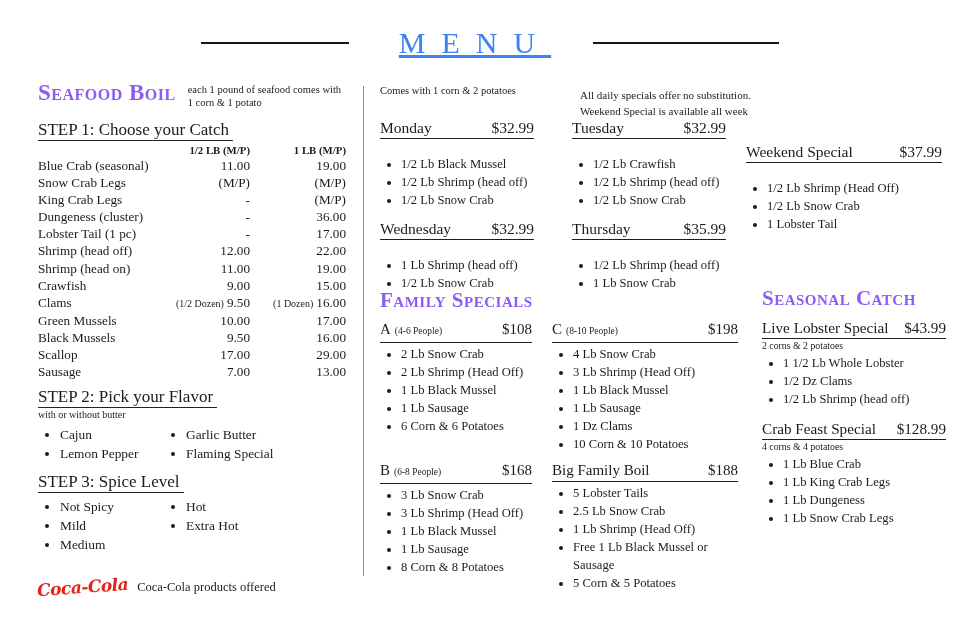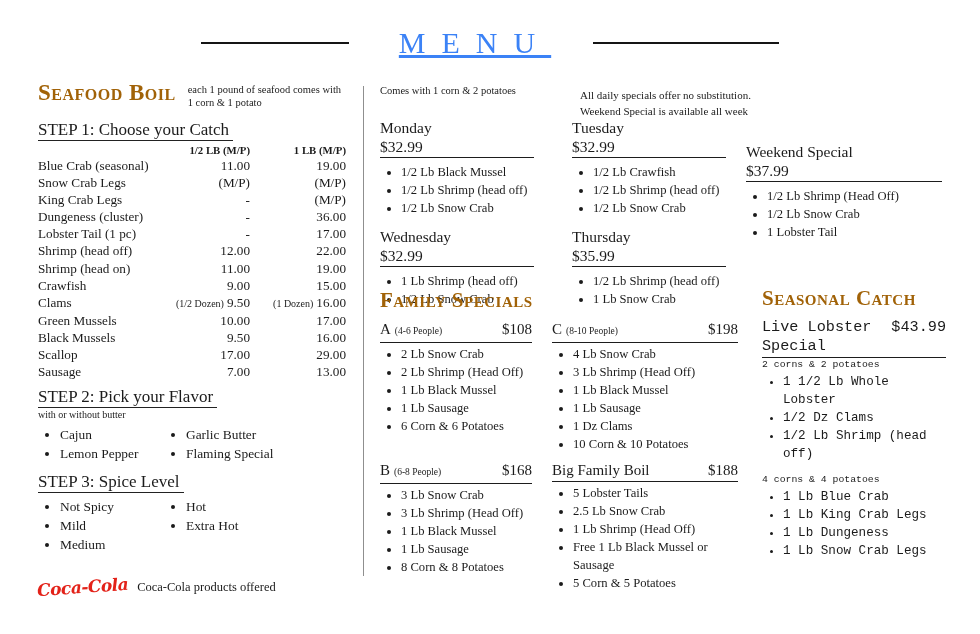--- a/index.html
+++ b/index.html
@@ -14,21 +14,21 @@
     display:flex; align-items:center; justify-content:center; gap:42px; }
   .rule { height:2px; background:#151515; }
   .rule-left { width:148px; }
   .rule-right { width:186px; }
   .menu-title { font-size:30px; letter-spacing:16px; padding-left:8px; font-weight:400; color:#3b82f6;text-decoration:underline; }
 
   
   .divider-v { position:absolute; left:363px; top:86px; width:1px; height:490px; background:#8f8f8f; }
 
   
-  .sc-head { font-variant:small-caps; font-weight:700; letter-spacing:0.5px; color:#a16207; }
+  .sc-head { font-variant:small-caps; font-weight:700; letter-spacing:0.5px; color:#8b5cf6; }
   .h-big { font-size:23px; line-height:26px; }
   .h-mid { font-size:21px; line-height:24px; }
 
   
   .seafood { position:absolute; left:38px; top:80px; width:320px; }
   .sb-title-row { display:flex; gap:12px; align-items:flex-start; }
   .sb-note { font-size:10.5px; line-height:13px; padding-top:3px; width:158px; }
   .step-title { display:inline-block; font-size:17px; line-height:20px; border-bottom:1.5px solid #222; padding-right:4px; margin-top:11px; }
   .catch-table { margin-top:2px; width:308px; }
   .t-row { display:grid; grid-template-columns:132px 80px 96px; line-height:17.1px; font-size:13.2px; }
@@ -42,39 +42,39 @@
   .two-col ul { list-style:disc; padding-left:22px; width:112px; }
   .two-col ul.wide { width:150px; }
   .two-col li { font-size:13.4px; line-height:18.6px; }
 
   
   .daily { position:absolute; left:380px; top:84px; width:562px; }
   .daily-sub { font-size:10.5px; line-height:13px; }
   .daily-note { position:absolute; left:200px; top:4px; width:190px; font-size:11px; line-height:15.5px;font-family:Liberation Serif, serif; }
   .day-grid { display:grid; grid-template-columns:154px 154px; column-gap:38px; row-gap:10px; align-items:start; margin-top:21px; }
   .day-header { display:flex; justify-content:space-between; align-items:baseline;
-    border-bottom:1.5px solid #1d1d1d; padding-bottom:1px; font-size:15.5px; line-height:19px; margin-bottom:5px;flex-direction:column; }
+    border-bottom:1.5px solid #1d1d1d; padding-bottom:1px; font-size:15.5px; line-height:19px; margin-bottom:16px; }
   .bullets { list-style:disc; padding-left:21px; margin-top:2px; }
   .bullets li { font-size:12.6px; line-height:18px; }
 
   
   .weekend { position:absolute; left:746px; top:142px; width:196px; }
 
   
   .family { position:absolute; left:380px; top:288px; width:380px; }
   .pkg-grid { display:grid; grid-template-columns:152px 186px; column-gap:20px; row-gap:8px; align-items:start; margin-top:8px; }
   .pkg-header { display:flex; align-items:baseline; gap:4px;
     border-bottom:1.5px solid #1d1d1d; padding-bottom:1px; font-size:15px; line-height:19px; margin-bottom:2px; }
   .pkg-size { font-size:9.5px; }
   .pkg-price { margin-left:auto; }
   .fam-li { font-size:12.6px; line-height:17.5px; }
 
   
   .seasonal { position:absolute; left:762px; top:286px; width:184px; }
-  .sp-block { margin-top:8px;font-family:Liberation Mono, monospace; }
+  .sp-block { margin-top:8px; }
   .sp-block + .sp-block { margin-top:11px; }
   .sp-header { display:flex; justify-content:space-between; align-items:baseline;
     border-bottom:1.5px solid #1d1d1d; padding-bottom:1px; font-size:15.2px; line-height:19px; }
   .sp-note { font-size:9.8px; line-height:12px; margin-top:1px; }
 
   
   .footer { position:absolute; left:37px; top:577px; display:flex; align-items:center; gap:9px; }
   .coke-logo { font-family:"DejaVu Serif", serif; font-style:italic; font-weight:bold;
     font-size:17px; color:#e32219; letter-spacing:-0.5px; transform:rotate(-4deg); display:inline-block; }
   .footer-text { font-size:12.5px; }
@@ -347,20 +347,24 @@
       </div>
       <div class="sp-note">2 corns &amp; 2 potatoes</div>
       <ul class="bullets">
         <li class="fam-li">1 1/2 Lb Whole Lobster</li>
         <li class="fam-li">1/2 Dz Clams</li>
         <li class="fam-li">1/2 Lb Shrimp (head off)</li>
       </ul>
     </div>
 
     <div class="sp-block">
+      <div class="sp-header">
+        <span>Crab Feast Special</span>
+        <span>$128.99</span>
+      </div>
       <div class="sp-note">4 corns &amp; 4 potatoes</div>
       <ul class="bullets">
         <li class="fam-li">1 Lb Blue Crab</li>
         <li class="fam-li">1 Lb King Crab Legs</li>
         <li class="fam-li">1 Lb Dungeness</li>
         <li class="fam-li">1 Lb Snow Crab Legs</li>
       </ul>
     </div>
   </div>
 

